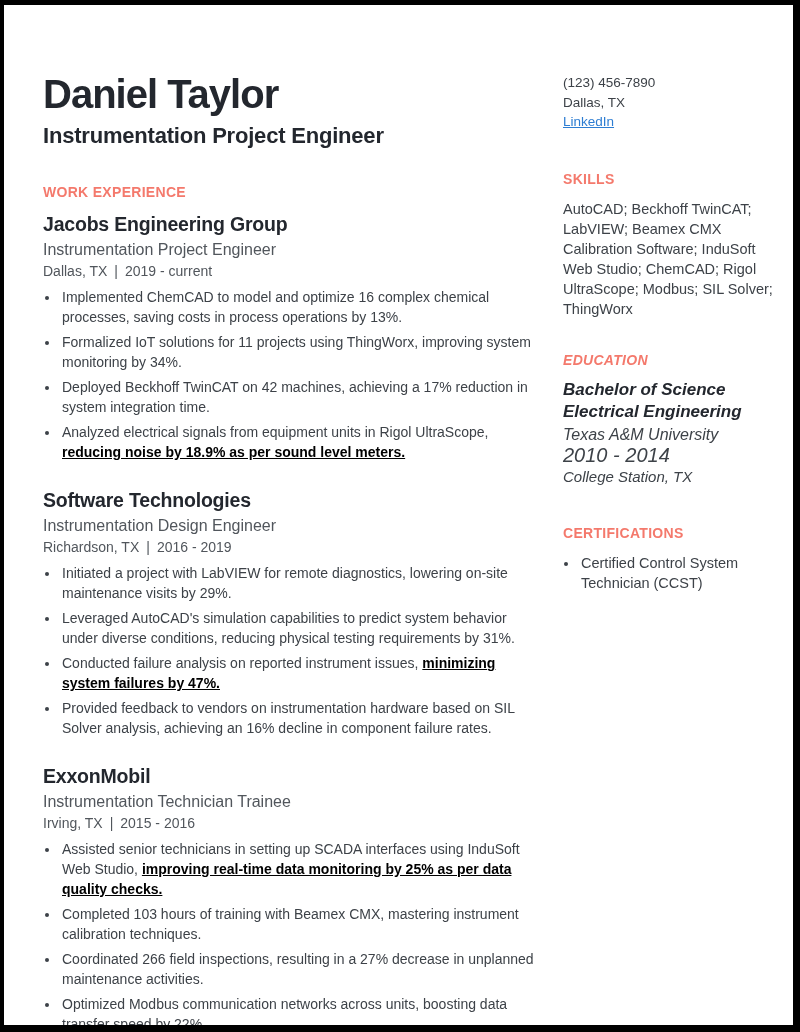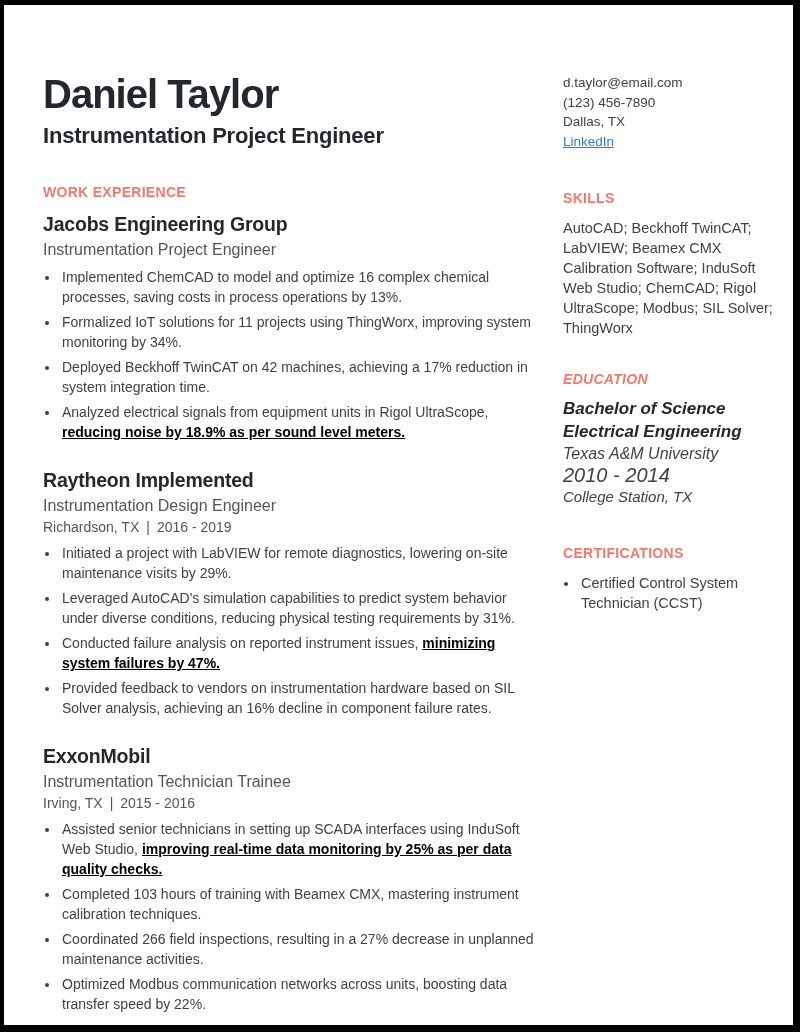--- a/index.html
+++ b/index.html
@@ -154,29 +154,30 @@
     <div class="col-left">
       <h1 class="name">Daniel Taylor</h1>
       <h2 class="job-headline">Instrumentation Project Engineer</h2>
 
       <section class="work-section" style="margin-top: 34px;">
         <h3 class="sec-heading">WORK EXPERIENCE</h3>
         <div id="jobs">
             <article class="job">
               <h4 class="company">Jacobs Engineering Group</h4>
               <div class="job-title">Instrumentation Project Engineer</div>
+              <div class="job-meta"><span>Dallas, TX</span><span class="sep">|</span><span>2019 - current</span></div>
               <ul class="bullets">
                 <li><span>Implemented ChemCAD to model and optimize 16 complex chemical processes, saving costs in process operations by 13%.</span></li>
                 <li><span>Formalized IoT solutions for 11 projects using ThingWorx, improving system monitoring by 34%.</span></li>
                 <li><span>Deployed Beckhoff TwinCAT on 42 machines, achieving a 17% reduction in system integration time.</span></li>
                 <li><span>Analyzed electrical signals from equipment units in Rigol UltraScope, </span><span class="emph">reducing noise by 18.9% as per sound level meters.</span></li>
               </ul>
             </article>
             <article class="job">
-              <h4 class="company">Raytheon Implemented</h4>
+              <h4 class="company">Software Technologies</h4>
               <div class="job-title">Instrumentation Design Engineer</div>
               <div class="job-meta"><span>Richardson, TX</span><span class="sep">|</span><span>2016 - 2019</span></div>
               <ul class="bullets">
                 <li><span>Initiated a project with LabVIEW for remote diagnostics, lowering on-site maintenance visits by 29%.</span></li>
                 <li><span>Leveraged AutoCAD's simulation capabilities to predict system behavior under diverse conditions, reducing physical testing requirements by 31%.</span></li>
                 <li><span>Conducted failure analysis on reported instrument issues, </span><span class="emph">minimizing system failures by 47%.</span></li>
                 <li><span>Provided feedback to vendors on instrumentation hardware based on SIL Solver analysis, achieving an 16% decline in component failure rates.</span></li>
               </ul>
             </article>
             <article class="job">
@@ -189,21 +190,20 @@
                 <li><span>Coordinated 266 field inspections, resulting in a 27% decrease in unplanned maintenance activities.</span></li>
                 <li><span>Optimized Modbus communication networks across units, boosting data transfer speed by 22%.</span></li>
               </ul>
             </article>
           </div>
       </section>
     </div>
 
     <div class="col-right">
       <div class="contact">
-        <div class="row">d.taylor@email.com</div>
         <div class="row">(123) 456-7890</div>
         <div class="row">Dallas, TX</div>
         <div class="row"><a href="#">LinkedIn</a></div>
       </div>
 
       <section class="skills-section">
         <h3 class="sec-heading">SKILLS</h3>
         <p class="skills-text">AutoCAD; Beckhoff TwinCAT; LabVIEW; Beamex CMX Calibration Software; InduSoft Web Studio; ChemCAD; Rigol UltraScope; Modbus; SIL Solver; ThingWorx</p>
       </section>
 

